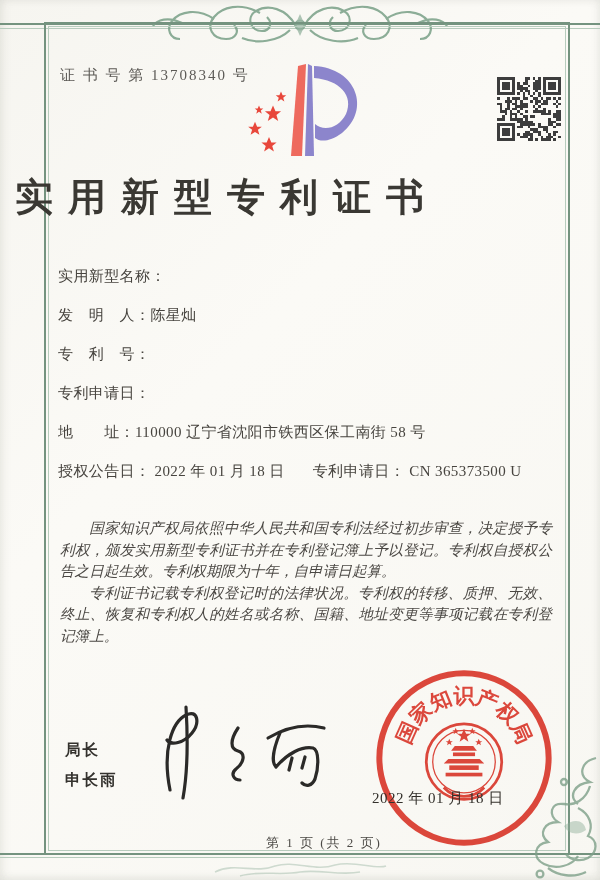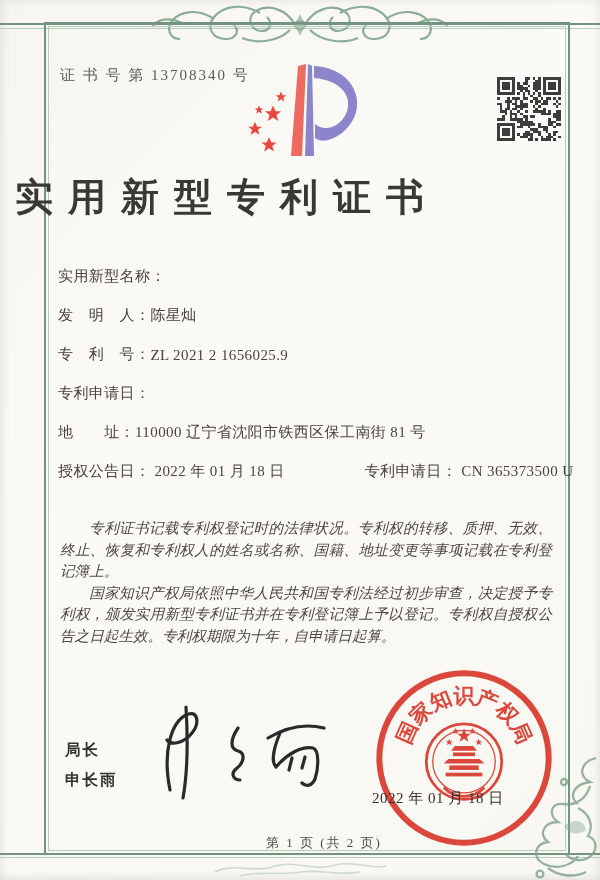--- a/index.html
+++ b/index.html
@@ -36,21 +36,21 @@
   .title{
     position:absolute;left:0;top:172px;width:100%;text-align:left;
     font-size:38px;font-weight:600;letter-spacing:15px;text-indent:15px;
     color:#3a3833;
   }
   .fields{position:absolute;left:58px;top:252px;width:494px;}
   .field-row{display:flex;align-items:flex-end;height:22px;margin-bottom:17px;
     font-size:15px;color:#47443f;letter-spacing:.4px;white-space:nowrap;margin-top:12px;}
   .field-label{flex:0 0 auto;}
   .field-value{flex:0 0 auto;}
-  .grant-row{display:flex;gap:80px;}
+  .grant-row{display:flex;gap:28px;}
   .paras{position:absolute;left:60px;top:518px;width:492px;
     font-size:14.6px;line-height:21.6px;color:#4a4743;
     font-style:italic;text-align:justify;}
   .paras p{margin:0;text-indent:2em;}
   .officer{position:absolute;left:65px;top:735px;font-size:15.5px;color:#34322e;
     line-height:30px;font-weight:600;letter-spacing:2px;font-style:normal;}
   .signature{position:absolute;left:140px;top:700px;width:195px;height:110px;}
   .seal{position:absolute;left:372px;top:666px;width:184px;height:184px;
     opacity:.92;mix-blend-mode:multiply;}
   .seal-date{position:absolute;left:372px;top:789px;width:190px;
@@ -352,44 +352,43 @@
   <div class="fields">
     <div class="field-row">
       <span class="field-label">实用新型名称：</span>
     </div>
     <div class="field-row">
       <span class="field-label">发　明　人：</span>
       <span class="field-value">陈星灿</span>
     </div>
     <div class="field-row">
       <span class="field-label">专　利　号：</span>
-      <span class="field-value">ZL 2021 2 1656025.9</span>
     </div>
     <div class="field-row">
       <span class="field-label">专利申请日：</span>
     </div>
     <div class="field-row">
       <span class="field-label">地　　址：</span>
-      <span class="field-value">110000 辽宁省沈阳市铁西区保工南街 81 号</span>
+      <span class="field-value">110000 辽宁省沈阳市铁西区保工南街 58 号</span>
     </div>
     <div class="field-row grant-row">
       <span>
         <span class="field-label">授权公告日：</span>
         <span class="field-value">2022 年 01 月 18 日</span>
       </span>
       <span>
         <span class="field-label">专利申请日：</span>
         <span class="field-value">CN 365373500 U</span>
       </span>
     </div>
   </div>
 
   <div class="paras">
+    <p>国家知识产权局依照中华人民共和国专利法经过初步审查，决定授予专利权，颁发实用新型专利证书并在专利登记簿上予以登记。专利权自授权公告之日起生效。专利权期限为十年，自申请日起算。</p>
     <p>专利证书记载专利权登记时的法律状况。专利权的转移、质押、无效、终止、恢复和专利权人的姓名或名称、国籍、地址变更等事项记载在专利登记簿上。</p>
-    <p>国家知识产权局依照中华人民共和国专利法经过初步审查，决定授予专利权，颁发实用新型专利证书并在专利登记簿上予以登记。专利权自授权公告之日起生效。专利权期限为十年，自申请日起算。</p>
   </div>
 
   <div class="officer">
     <div>局长</div>
     <div>申长雨</div>
   </div>
 
   <svg class="signature" viewBox="0 0 195 110">
     <g stroke="#2b2a28" stroke-width="3.2" fill="none" stroke-linecap="round" stroke-linejoin="round">
       <path d="M30,90 C22,50 32,22 46,15 C58,9 60,23 52,33 C44,43 31,46 27,40"></path>

